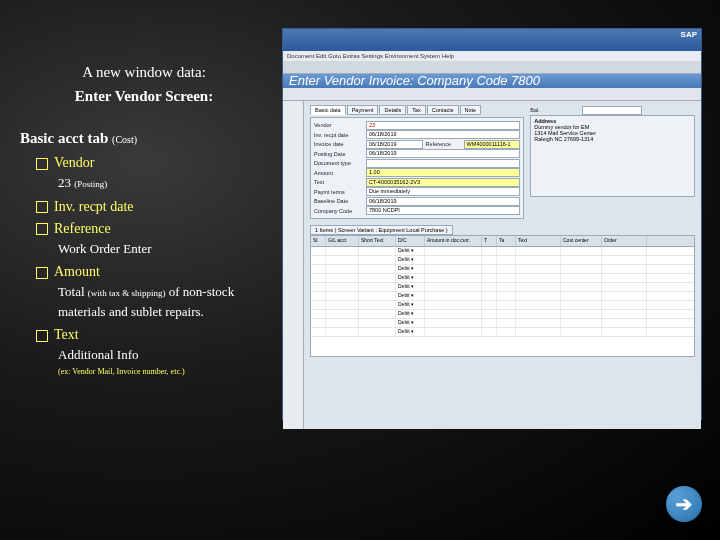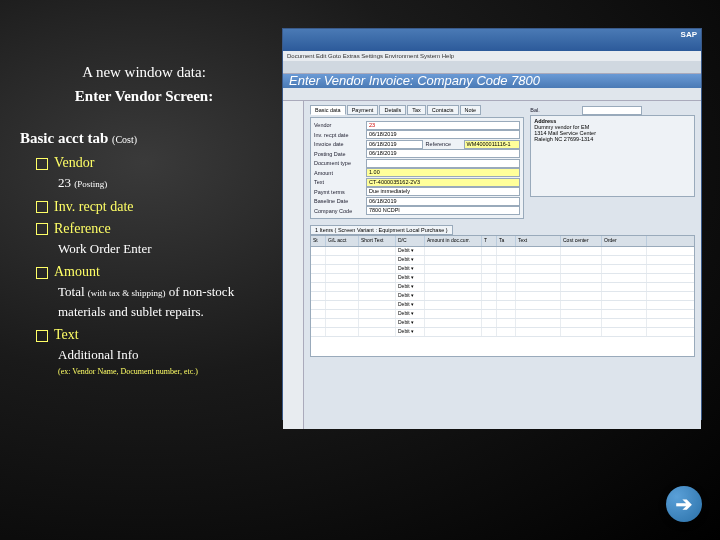--- a/index.html
+++ b/index.html
@@ -74,21 +74,21 @@
           <div class="row1"><span class="box"></span>Reference</div>
           <div class="row2">Work Order Enter</div>
         </li>
         <li>
           <div class="row1"><span class="box"></span>Amount</div>
           <div class="row2">Total <span class="tiny">(with tax &amp; shipping)</span> of non-stock materials and sublet repairs.</div>
         </li>
         <li>
           <div class="row1"><span class="box"></span>Text</div>
           <div class="row2">Additional Info</div>
-          <div class="footnote">(ex: Vendor Name, Document number, etc.)</div>
+          <div class="footnote">(ex: Vendor Mail, Invoice number, etc.)</div>
         </li>
       </ul>
   </div>
 
   <div class="screenshot">
     <div class="sap-title">
       <span class="sap-logo">SAP</span>
     </div>
     <div class="sap-menu">Document  Edit  Goto  Extras  Settings  Environment  System  Help</div>
     <div class="sap-tool1"></div>

